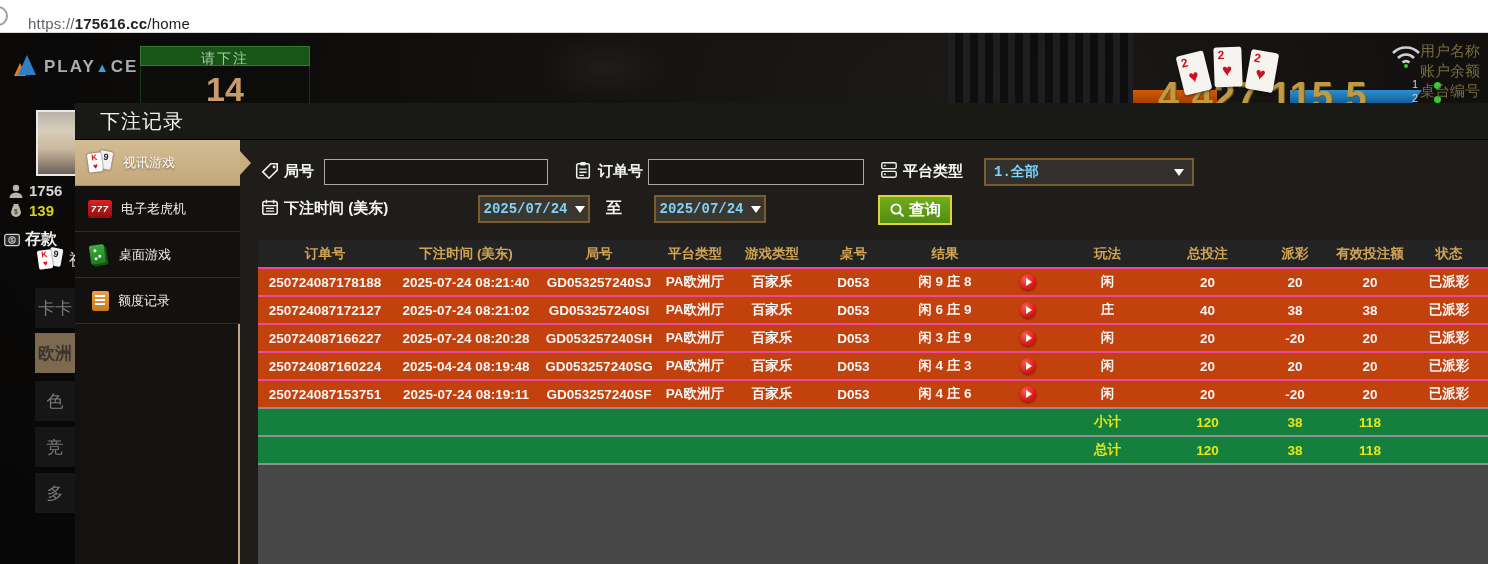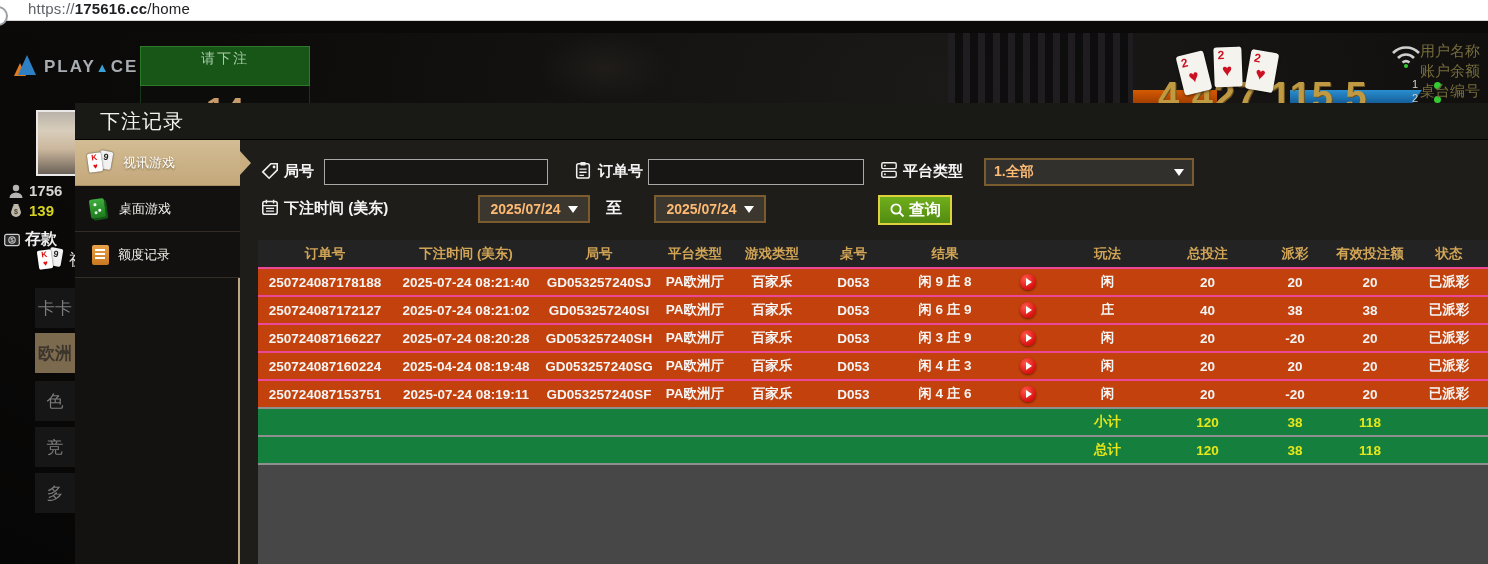--- a/index.html
+++ b/index.html
@@ -1,21 +1,21 @@
 <!DOCTYPE html>
 <html><head>
 <meta charset="utf-8">
 <style>
   * { margin:0; padding:0; box-sizing:border-box; }
   body { font-family:"Liberation Sans","DejaVu Sans",sans-serif; background:#222; }
   .screen { position:relative; width:1488px; height:564px; overflow:hidden; background:#0b0a09; }
 
   
-  .browser-bar { position:absolute; left:0; top:0; width:100%; height:21px; background:#fff;
-    border-bottom:1px solid #d8d8d8; display:flex; align-items:flex-start; z-index:20; }
+  .browser-bar { position:absolute; left:0; top:0; width:100%; height:33px; background:#fff;
+    border-bottom:1px solid #d8d8d8; display:flex; align-items:flex-end; z-index:20; }
   .tab-stub { position:absolute; left:-14px; top:6px; width:22px; height:20px; border:2px solid #9aa0a6; border-radius:10px; background:#fff; }
   .url { margin-left:28px; font-size:15px; color:#5f6368; letter-spacing:.2px; }
   .url .domain, .url .path { color:#202124; }
   .url .domain { font-weight:700; }
 
   
   .game-bg { position:absolute; left:0; top:33px; right:0; bottom:0; background:
     radial-gradient(ellipse at 65% 10%, #1c1a18 0%, #0c0b0a 55%, #070606 100%); }
   .blinds { position:absolute; left:948px; top:0; width:185px; height:72px; opacity:.7;
     background:repeating-linear-gradient(90deg,#211f24 0 7px,#09090b 7px 15px); }
@@ -25,21 +25,21 @@
   .playace-logo { position:absolute; left:14px; top:22px; display:flex; align-items:center; gap:6px; }
   .logo-mark { width:24px; height:24px; position:relative; }
   .logo-mark .tri-b { position:absolute; left:4px; top:0; width:0; height:0;
     border-left:9px solid transparent; border-right:9px solid transparent; border-bottom:20px solid #2f7fc4; }
   .logo-mark .tri-o { position:absolute; left:0; top:8px; width:0; height:0;
     border-left:6px solid transparent; border-right:6px solid transparent; border-bottom:13px solid #e07b1f; }
   .logo-text { font-size:17px; font-weight:700; color:#a9adb2; letter-spacing:2px; }
   .logo-text .mark-a { color:#3aa0d8; font-size:13px; }
 
   .bet-box { position:absolute; left:140px; top:13px; width:170px; }
-  .bet-box .bet-head { height:40px; background:#175617; border:1px solid #2d7a2d; text-align:center;
+  .bet-box .bet-head { height:20px; background:#175617; border:1px solid #2d7a2d; text-align:center;
     font-size:14px; color:#a9c9a9; line-height:22px; letter-spacing:2px; }
   .bet-box .bet-count { height:48px; background:#0c0c0a; border:1px solid #163816; border-top:none;
     text-align:center; font-size:34px; font-weight:700; color:#c89b6a; line-height:46px; }
 
   .cards3 { position:absolute; left:1172px; top:8px; width:120px; height:62px; z-index:2; }
   .pcard { position:absolute; width:28px; height:40px; background:#f4f3ee; border-radius:3px;
     box-shadow:0 1px 3px rgba(0,0,0,.6); color:#cc1122; }
   .pcard .rank { position:absolute; left:4px; top:1px; font-size:12px; font-weight:700; }
   .pcard .suit { position:absolute; left:8px; top:14px; font-size:17px; }
   .pcard.c1 { left:8px; top:12px; transform:rotate(-14deg); }
@@ -109,21 +109,21 @@
     clip-path:polygon(20% 0,80% 0,100% 30%,50% 100%,0 30%); }
   .icon-doc { width:17px; height:20px; flex:0 0 17px; background:linear-gradient(180deg,#e8a24a,#c97820); border-radius:2px; position:relative; margin-left:4px; }
   .icon-doc::after { content:''; position:absolute; left:3px; top:4px; width:10px; height:2px; background:#fff;
     box-shadow:0 4px 0 #fff, 0 8px 0 #fff; }
 
   .content { flex:1; display:flex; flex-direction:column; background:#1f1d19; min-width:0; }
   .filters { position:relative; height:100px; flex:0 0 100px; }
   .f-label { position:absolute; font-size:15px; font-weight:700; color:#f5f5f5; white-space:nowrap; }
   .f-input { position:absolute; height:26px; background:#171614; border:1px solid #a8a8a8; color:#eee; font-size:14px; padding:0 6px; }
   .f-select { position:absolute; height:28px; background:#31302c; border:2px solid #7a5c2e; display:flex;
-    align-items:center; padding:0 8px; cursor:pointer; color:#fdba74; font-size:14px; font-weight:700; }
+    align-items:center; padding:0 8px; cursor:pointer; color:#7dd3fc; font-size:14px; font-weight:700;font-family:Liberation Mono, monospace; }
   .f-select .caret { margin-left:auto; width:0; height:0; border-left:5px solid transparent;
     border-right:5px solid transparent; border-top:7px solid #fff; }
   .f-select.date { background:#3b362e; justify-content:center; gap:5px; }
   .f-select.date .caret { margin-left:2px; }
   .fi { position:absolute; width:18px; height:18px; }
   .query-btn { position:absolute; left:638px; top:55px; height:30px; padding:0 9px; background:linear-gradient(180deg,#6fae1c,#538c10);
     border:2px solid #ddd23e; color:#fff; font-size:16px; font-weight:700; display:flex; align-items:center; gap:3px; cursor:pointer;
     font-family:inherit; }
 
   .table-wrap { flex:1; margin-left:18px; background:#474747; overflow:hidden; }
@@ -271,20 +271,24 @@
       <div class="sidebar">
 
         <div class="side-item active">
           <div class="cards-icon">
             <div class="card-back">9</div>
             <div class="card-front">K<br>♥</div>
           </div>
           <span class="label">视讯游戏</span>
         </div>
 
+        <div class="side-item">
+          <div class="icon-777">777</div>
+          <span class="label">电子老虎机</span>
+        </div>
 
         <div class="side-item">
           <div class="icon-table">
               <div class="tcard"></div>
             </div>
           <span class="label">桌面游戏</span>
         </div>
 
 
         <div class="side-item">

